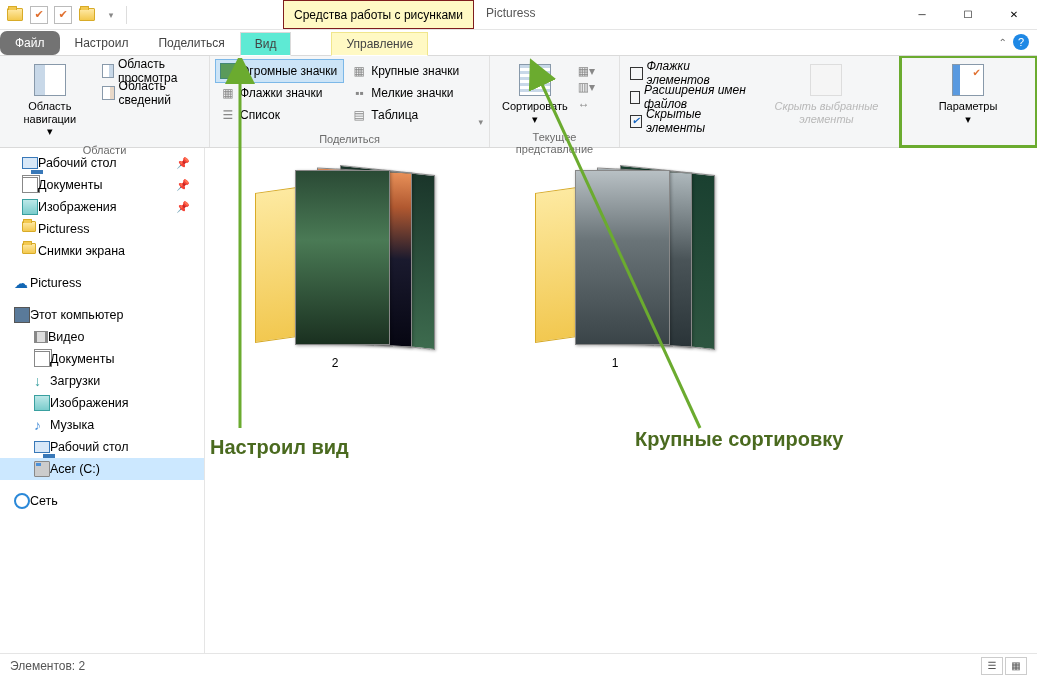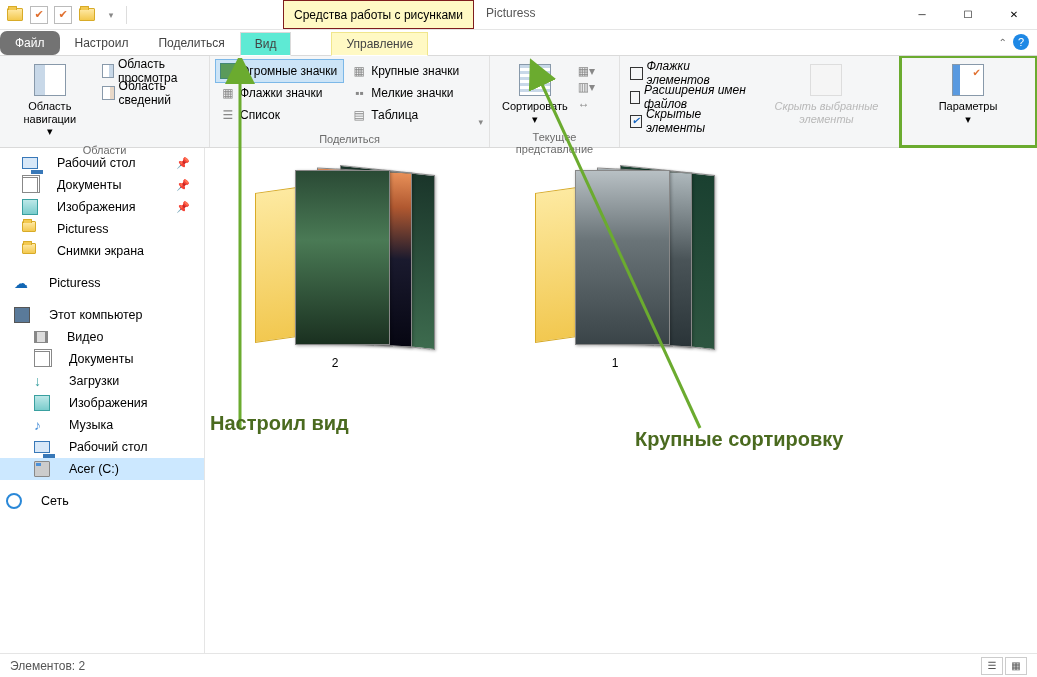--- a/index.html
+++ b/index.html
@@ -39,21 +39,21 @@
 .smallrow.selected { background:#cce4f7; outline:1px solid #7cb8e8; }
 .col { display:flex; flex-direction:column; }
 .checkbox { width:13px; height:13px; border:1px solid #333; display:inline-flex; align-items:center; justify-content:center; font-size:10px; line-height:1; }
 .checkbox.checked::after { content:"✔"; color:#1565c0; }
 .disabled { color:#b8b8b8; }
 .highlight-box { outline:3px solid #6bab2f; outline-offset:-2px; }
 
 
 .content { display:flex; height: calc(100% - 30px - 26px - 92px - 24px); }
 .tree { width:205px; border-right:1px solid #e5e5e5; overflow-y:auto; padding:4px 0; }
-.tree-item { display:flex; align-items:center; gap:19px; padding:3px 4px 3px 22px; font-size:12.5px; height:22px;}
+.tree-item { display:flex; align-items:center; gap:0; padding:3px 4px 3px 22px; font-size:12.5px; height:22px;}
 .tree-item.lvl2 { padding-left:34px; }
 .tree-item.sel { background:#cce8ff;text-align:right; }
 .tree-item .ico { width:16px; height:16px; flex-shrink:0; }
 .pin { margin-left:auto; margin-right:10px; color:#aaa; font-size:11px; }
 .spacer-row { height:10px; }
 
 
 .view-area { flex:1; position:relative; padding:10px 30px; }
 .folders-row { display:flex; gap:80px; }
 .folder-big { width:200px; display:flex; flex-direction:column; align-items:center; gap:8px;}
@@ -302,21 +302,21 @@
       </div>
     <div class="tree-item lvl2">
         <span class="ico i-monitor" style="width:16px;height:12px;border-width:1px;margin-top:0;"></span>
         <span>Рабочий стол</span>
       </div>
     <div class="tree-item lvl2 sel">
         <span class="ico i-disk"></span>
         <span>Acer (C:)</span>
       </div>
     <div class="spacer-row"></div>
-    <div class="tree-item" style="padding-left:6px;text-align:center;">
+    <div class="tree-item" style="padding-left:14px;text-align:center;">
         <span class="ico i-net"></span>
         <span>Сеть</span>
       </div>
   </div>
 
   <div class="view-area">
     <div class="folders-row">
       <div class="folder-big">
         <div class="folder-thumb folder-1">
           <div class="folder-back"></div>
@@ -350,21 +350,21 @@
       <line x1="205" y1="370" x2="205" y2="20" stroke="#6bab2f" stroke-width="3" marker-end="url(#ah1)"></line>
     </svg>
     <svg class="arrow-svg" style="left:300px;top:-90px;" width="400" height="400">
       <defs>
           <marker id="ah2" markerWidth="10" markerHeight="10" refX="2" refY="5" orient="auto">
             <path d="M0,0 L10,5 L0,10 Z" fill="#6bab2f"></path>
           </marker>
         </defs>
       <line x1="195" y1="370" x2="35" y2="22" stroke="#6bab2f" stroke-width="3" marker-end="url(#ah2)"></line>
     </svg>
-    <div class="anno" style="left:5px; top:264px;">Настроил вид</div>
+    <div class="anno" style="left:5px; top:288px;">Настроил вид</div>
     <div class="anno" style="left:430px; top:280px;">Крупные сортировку</div>
   </div>
 </div>
 
 <div class="statusbar">
   <span>Элементов: 2</span>
   <div class="right">
     <div class="view-switch">☰</div>
     <div class="view-switch">▦</div>
   </div>

